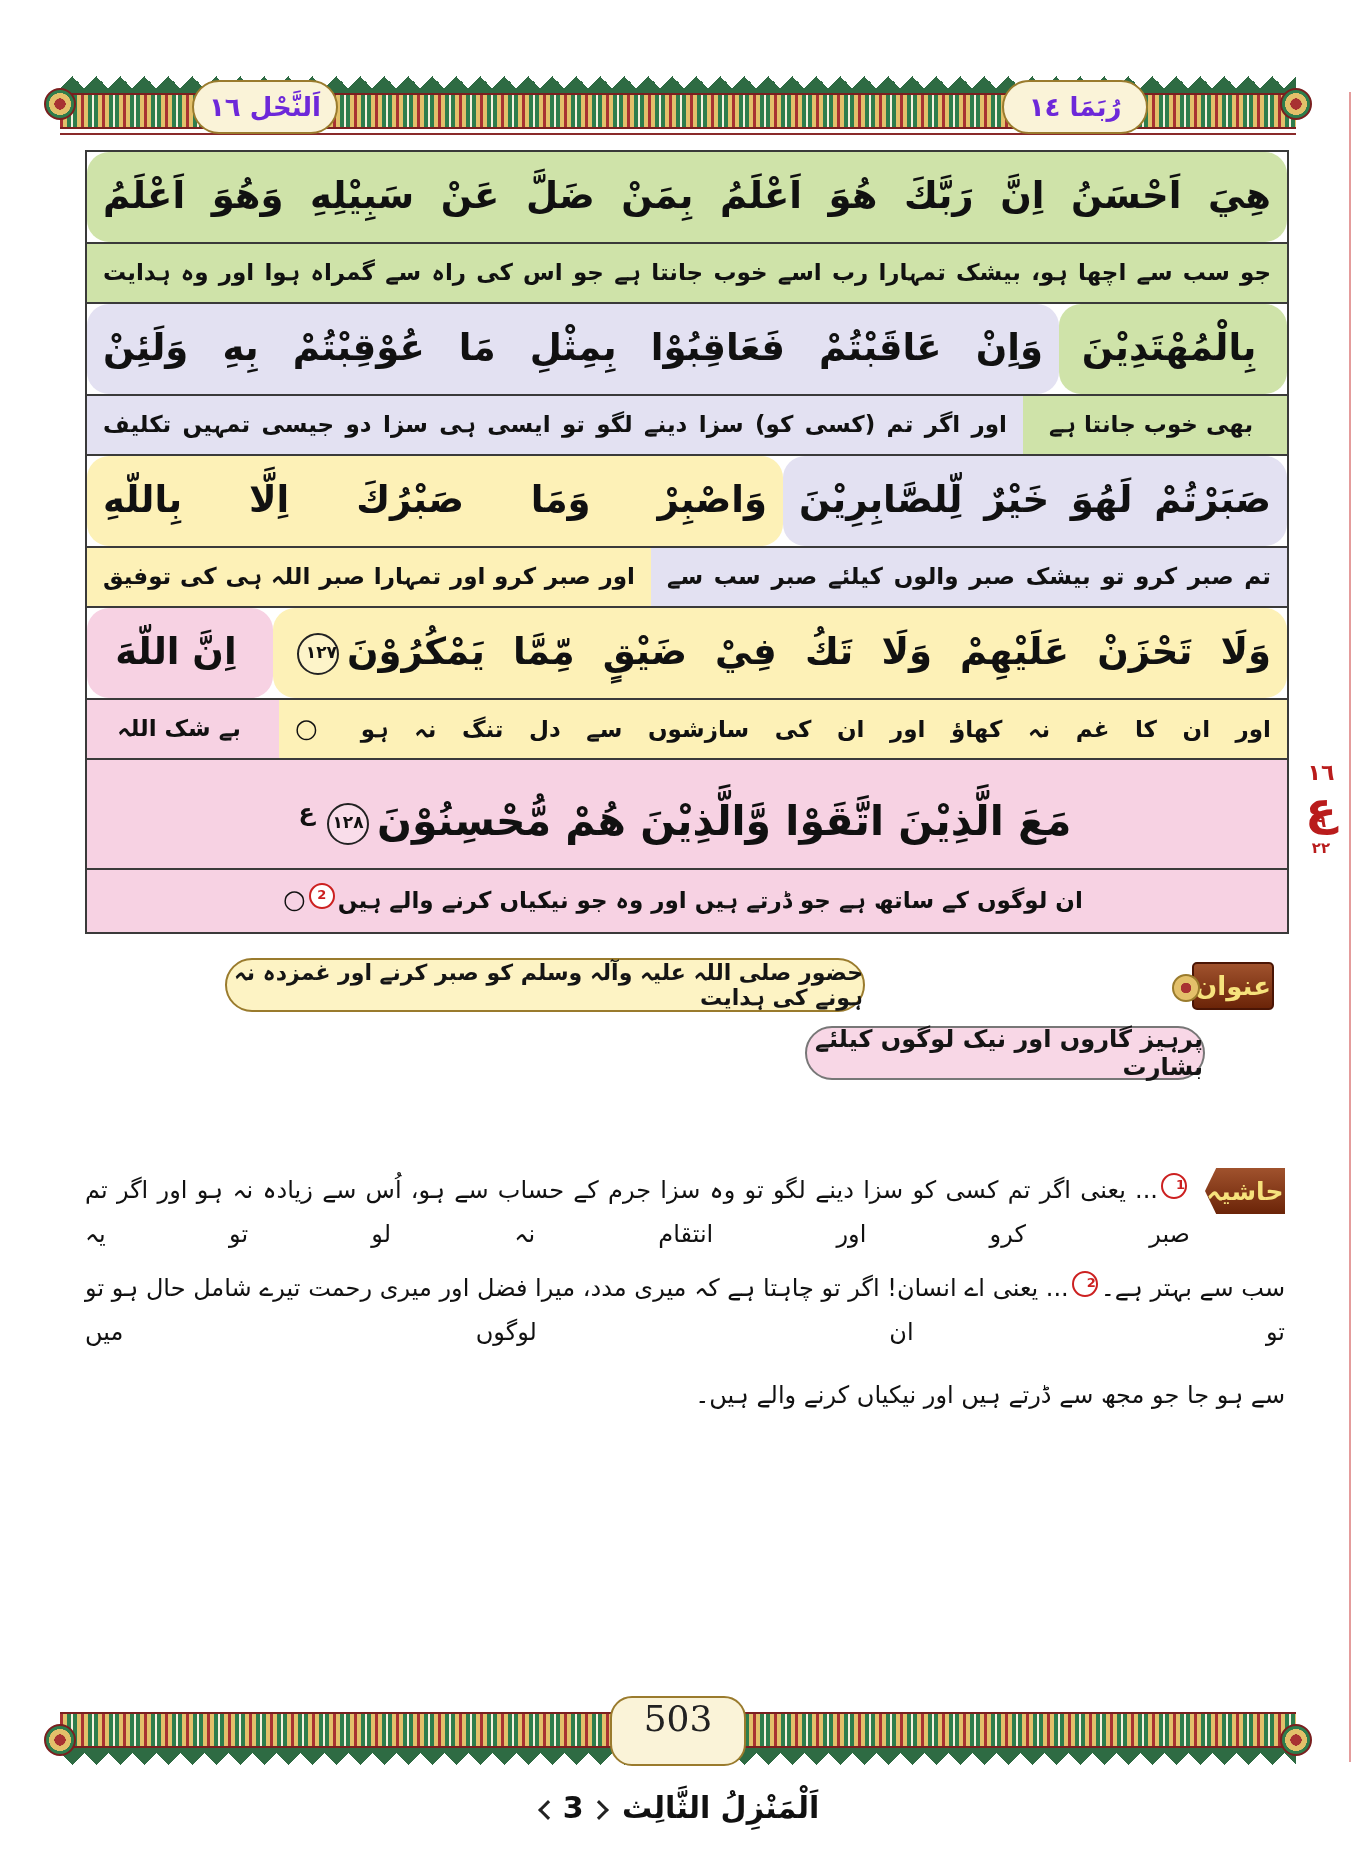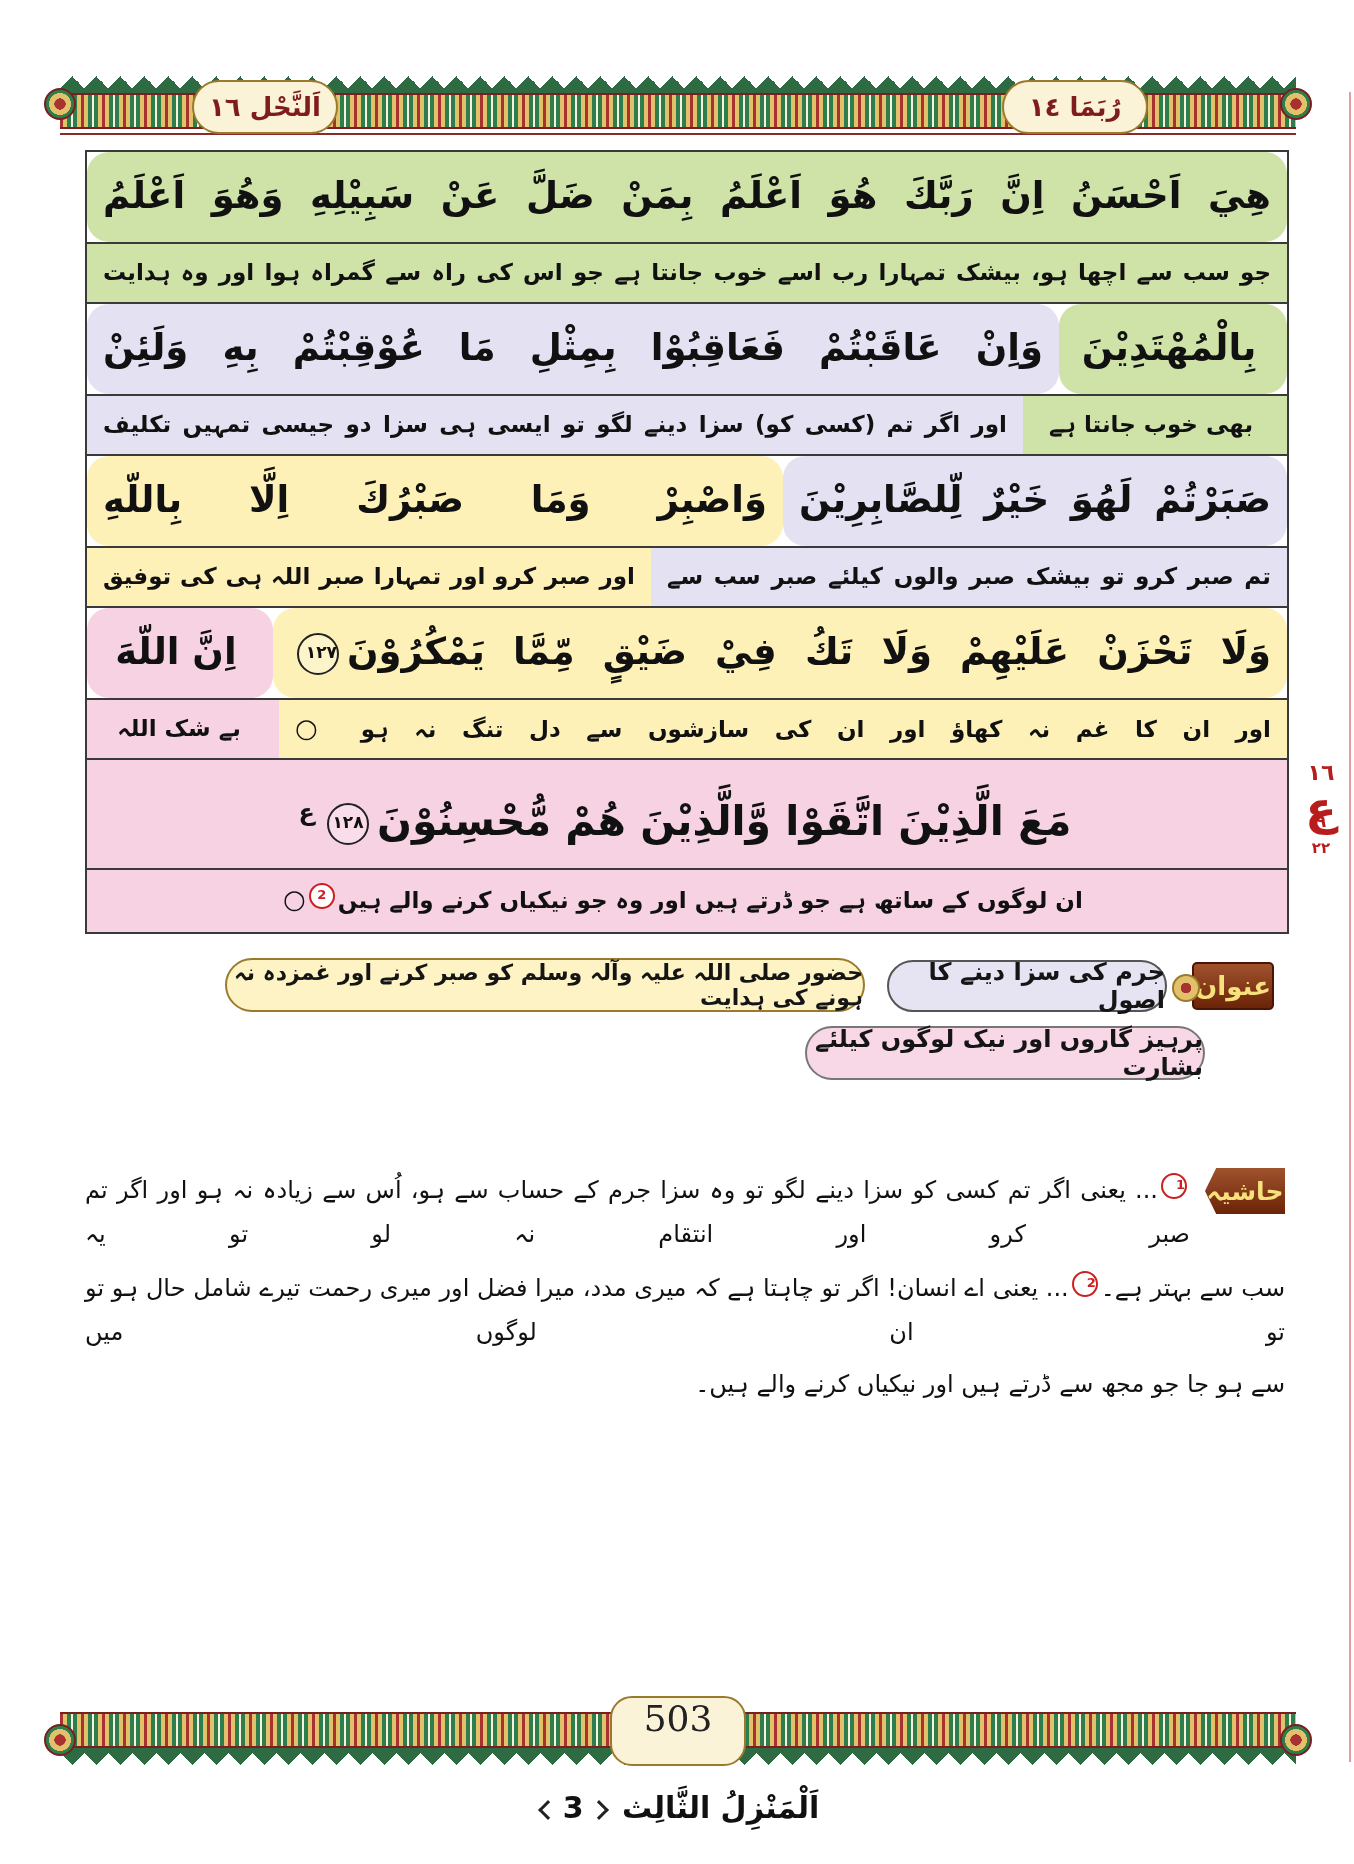--- a/index.html
+++ b/index.html
@@ -10,21 +10,21 @@
   .band{position:absolute;left:60px;width:1236px;}
   .crest-up{height:17px;background:conic-gradient(from 135deg at 50% 0,#2e6b43 0 90deg,transparent 0) 0 0/24px 17px repeat-x;}
   .crest-down{height:17px;background:conic-gradient(from -45deg at 50% 100%,#2e6b43 0 90deg,transparent 0) 0 0/24px 17px repeat-x;}
   .strip{height:32px;border-top:2px solid #7a1f1f;border-bottom:2px solid #7a1f1f;
          background:repeating-linear-gradient(90deg,#a83232 0 3px,#e3c06a 3px 7px,#2e7d4c 7px 11px,#f7f1de 11px 13px,#2e7d4c 13px 17px,#e3c06a 17px 21px);}
   .thinrule{height:4px;border-bottom:2px solid #8a2a2a;}
   .band-end{position:absolute;top:12px;width:28px;height:28px;border-radius:50%;border:2px solid #7a1f1f;
             background:radial-gradient(circle,#a83232 0 28%,#e3c06a 29% 55%,#2e7d4c 56% 100%);}
   .end-l{left:-16px;} .end-r{right:-16px;}
   .cartouche{position:absolute;top:4px;height:54px;background:#faf3d8;border:2px solid #9a7b2d;border-radius:27px;
-             display:flex;align-items:center;justify-content:center;font-size:26px;font-weight:bold;color:#7f1d1d;z-index:2;box-sizing:border-box;}
+             display:flex;align-items:center;justify-content:center;font-size:26px;font-weight:bold;color:#6d28d9;z-index:2;box-sizing:border-box;}
   .surah-cart{left:132px;width:146px;}
   .juz-cart{left:942px;width:146px;}
 
   
   .qblock{position:absolute;left:85px;top:150px;width:1200px;border:2px solid #3a3a3a;direction:rtl;box-sizing:content-box;}
   .qrow{display:flex;direction:rtl;}
   .qrow + .qrow{border-top:2px solid #3a3a3a;}
   .seg{overflow:hidden;padding:0 16px;box-sizing:border-box;text-align:justify;text-align-last:justify;}
   .h-a{height:90px;}   .h-a .seg{line-height:88px;font-size:37px;font-weight:bold;color:#111;border-radius:22px;}
   .h-t{height:58px;}   .h-t .seg{line-height:56px;font-size:23px;font-weight:600;color:#111;}
@@ -68,21 +68,21 @@
   .cap-tidings{left:805px;top:1026px;width:400px;height:54px;background:#f8d7e6;border-color:#777;font-size:24px;}
 
   
   .fn{position:absolute;left:85px;top:1168px;width:1200px;direction:rtl;color:#111;}
   .fn-badge{position:absolute;right:0;top:0;width:80px;height:46px;display:flex;align-items:center;justify-content:center;
             color:#f6e27c;font-size:25px;font-weight:bold;background:linear-gradient(180deg,#a0522d,#6b2408);
             clip-path:polygon(100% 0,100% 100%,14% 100%,0 50%,14% 0);}
   .fn-line{font-size:24px;line-height:44px;text-align:justify;text-align-last:justify;}
   .fn-line1{margin-right:95px;}
   .fn-line2{margin-top:10px;}
-  .fn-line3{margin-top:8px;text-align:left;text-align-last:right;padding-left:430px;}
+  .fn-line3{margin-top:19px;text-align:left;text-align-last:right;padding-left:430px;}
 
   
   .bottom-band{top:1712px;}
   .page-cartouche{position:absolute;left:50%;transform:translateX(-50%);top:-16px;width:132px;height:66px;
                   background:#faf3d8;border:2px solid #9a7b2d;border-radius:22px;display:flex;align-items:flex-start;justify-content:center;
                   font-size:36px;color:#222;z-index:3;font-family:"DejaVu Serif",serif;}
   .manzil{position:absolute;left:0;top:1790px;width:100%;text-align:center;font-size:30px;font-weight:bold;color:#111;direction:rtl;}
   .chev{display:inline-block;width:11px;height:11px;border-top:3px solid #222;border-right:3px solid #222;vertical-align:middle;margin:0 6px;}
   .chev-open{transform:rotate(45deg);}   
   .chev-close{transform:rotate(225deg);} 
@@ -195,23 +195,20 @@
     <div class="mm-top">١٦</div>
     <div class="mm-ain">ع</div>
     <div class="mm-inner">٩</div>
     <div class="mm-bottom">٢٢</div>
   </div>
 
   <div class="badge unwan-badge">
     <span>عنوان</span>
   </div>
   <div class="unwan-medallion"></div>
-  <div class="cap cap-principle">
-    <span>جرم کی سزا دینے کا اصول</span>
-  </div>
   <div class="cap cap-guidance">
     <span>حضور صلی اللہ علیہ وآلہ وسلم کو صبر کرنے اور غمزدہ نہ ہونے کی ہدایت</span>
   </div>
   <div class="cap cap-tidings">
     <span>پرہیز گاروں اور نیک لوگوں کیلئے بشارت</span>
   </div>
 
   <div class="fn">
     <div class="fn-badge">
       <span>حاشیہ</span>

